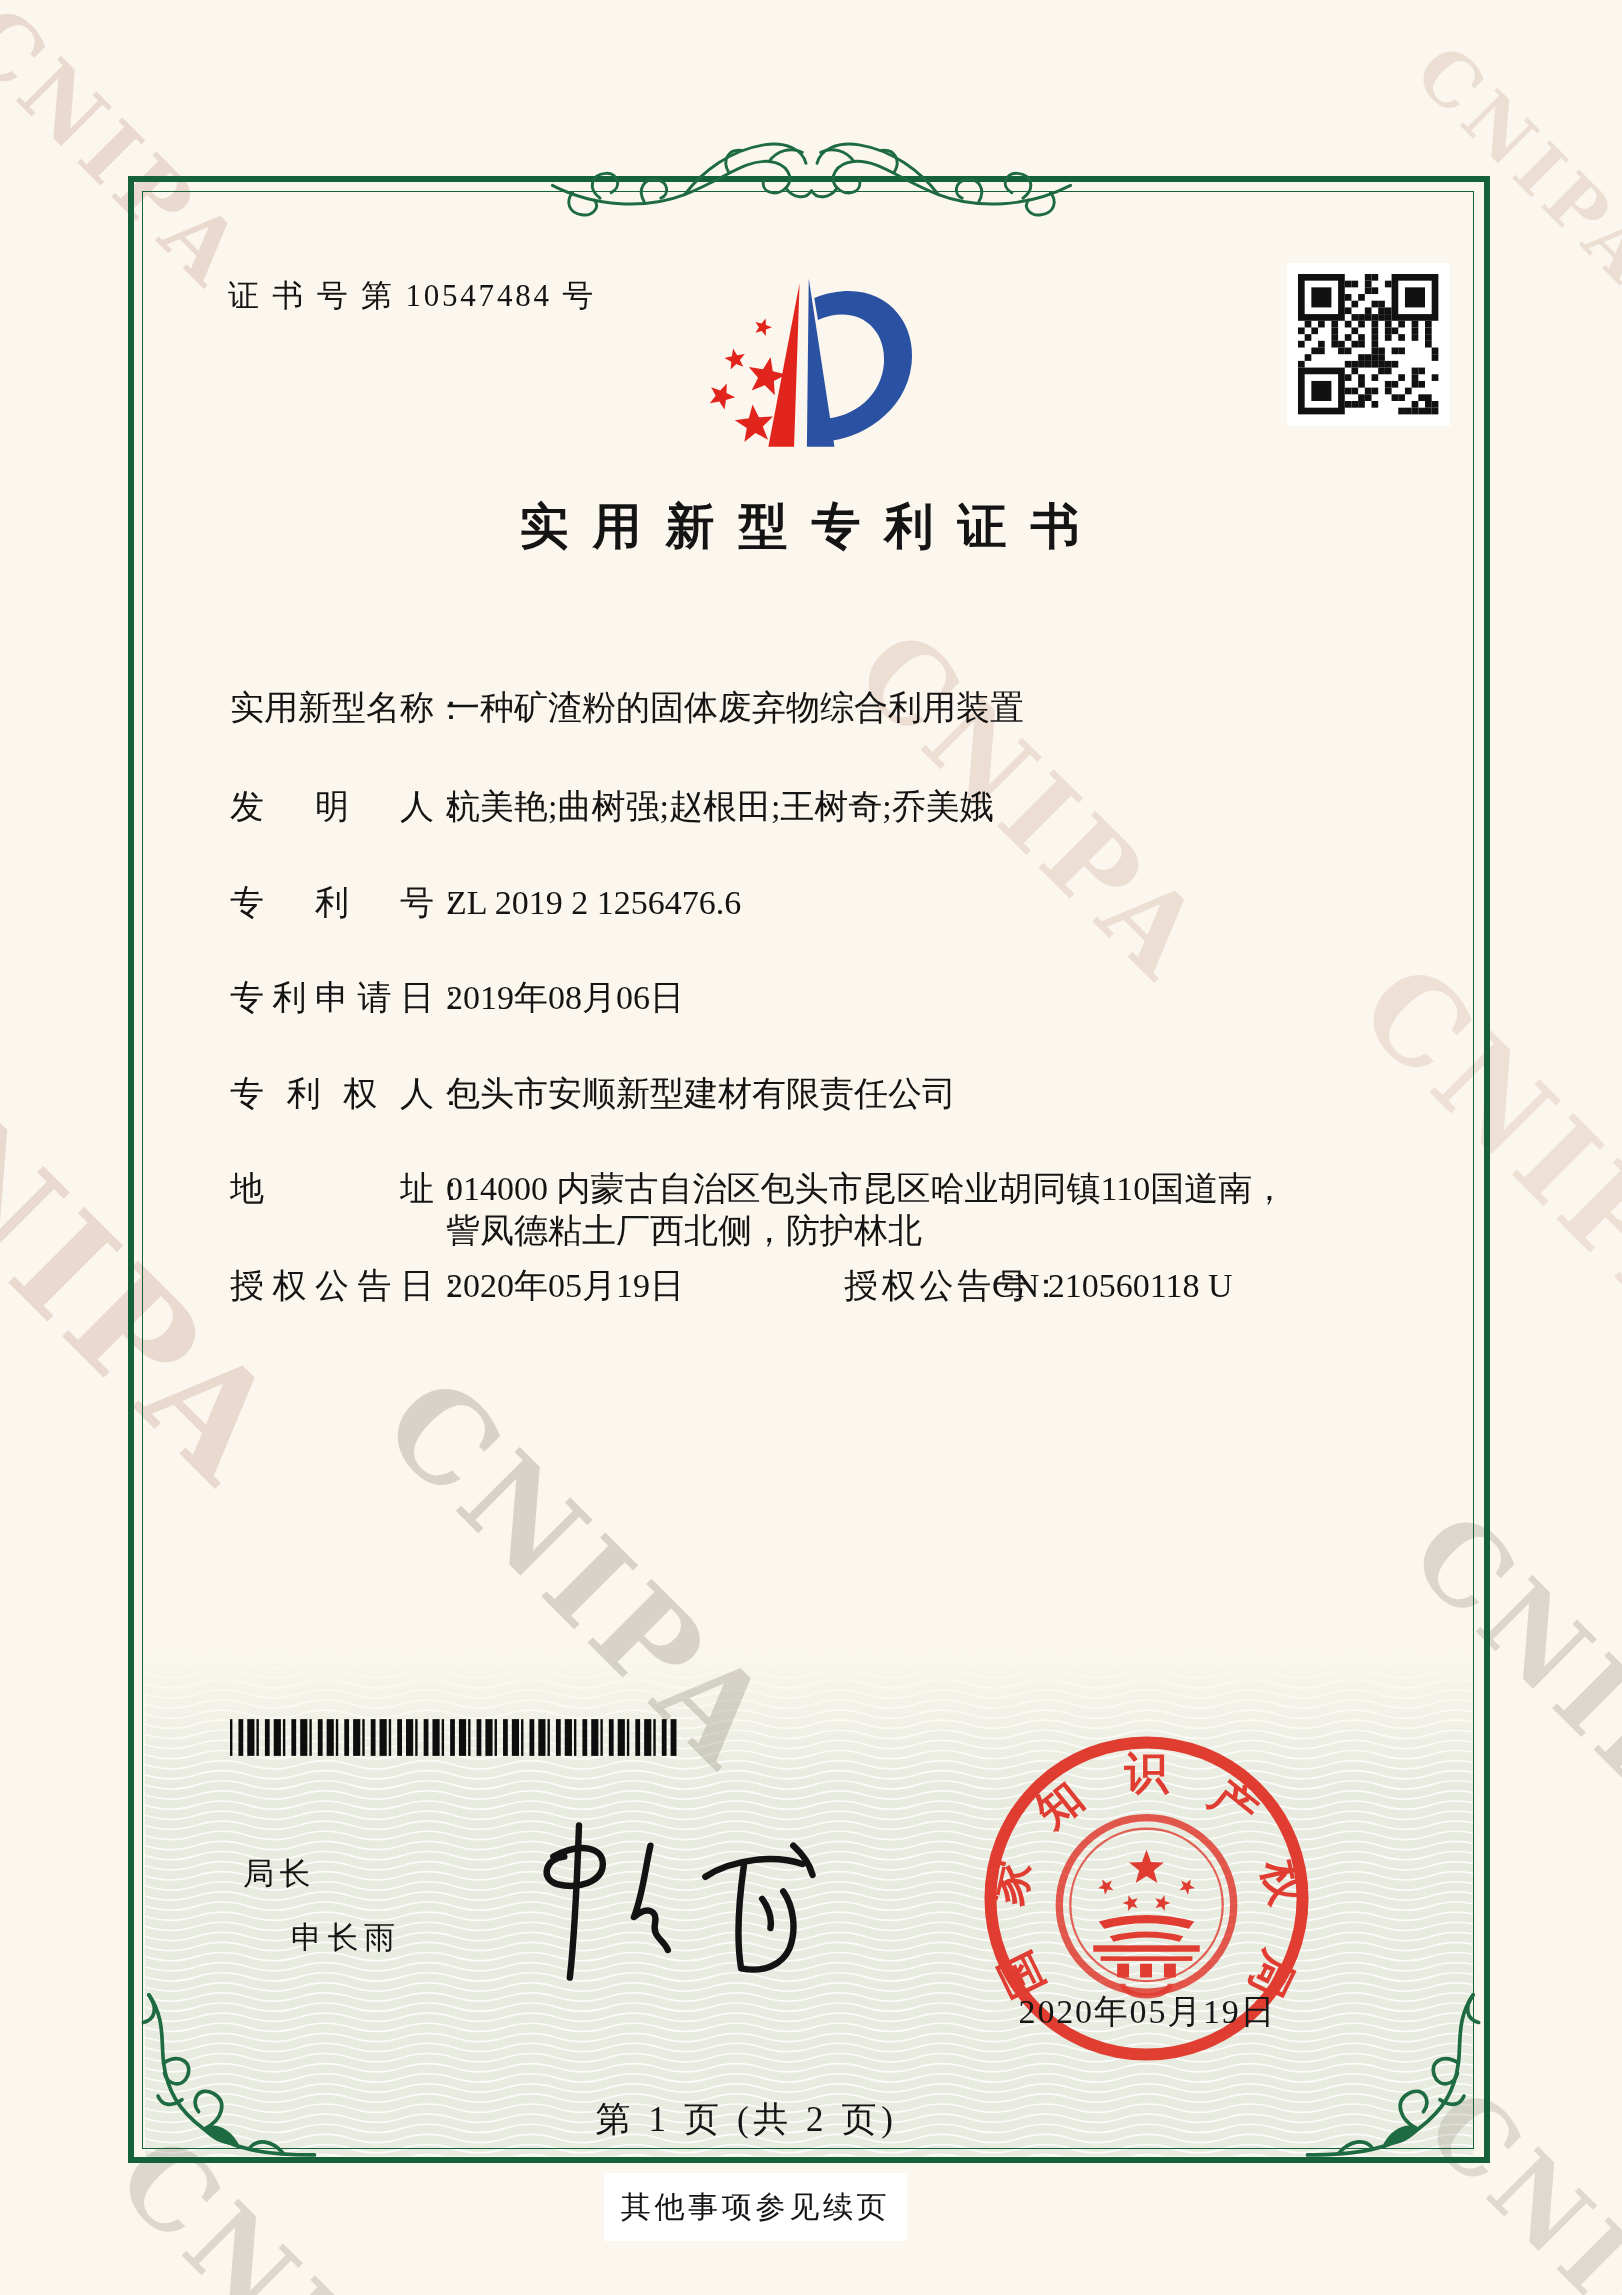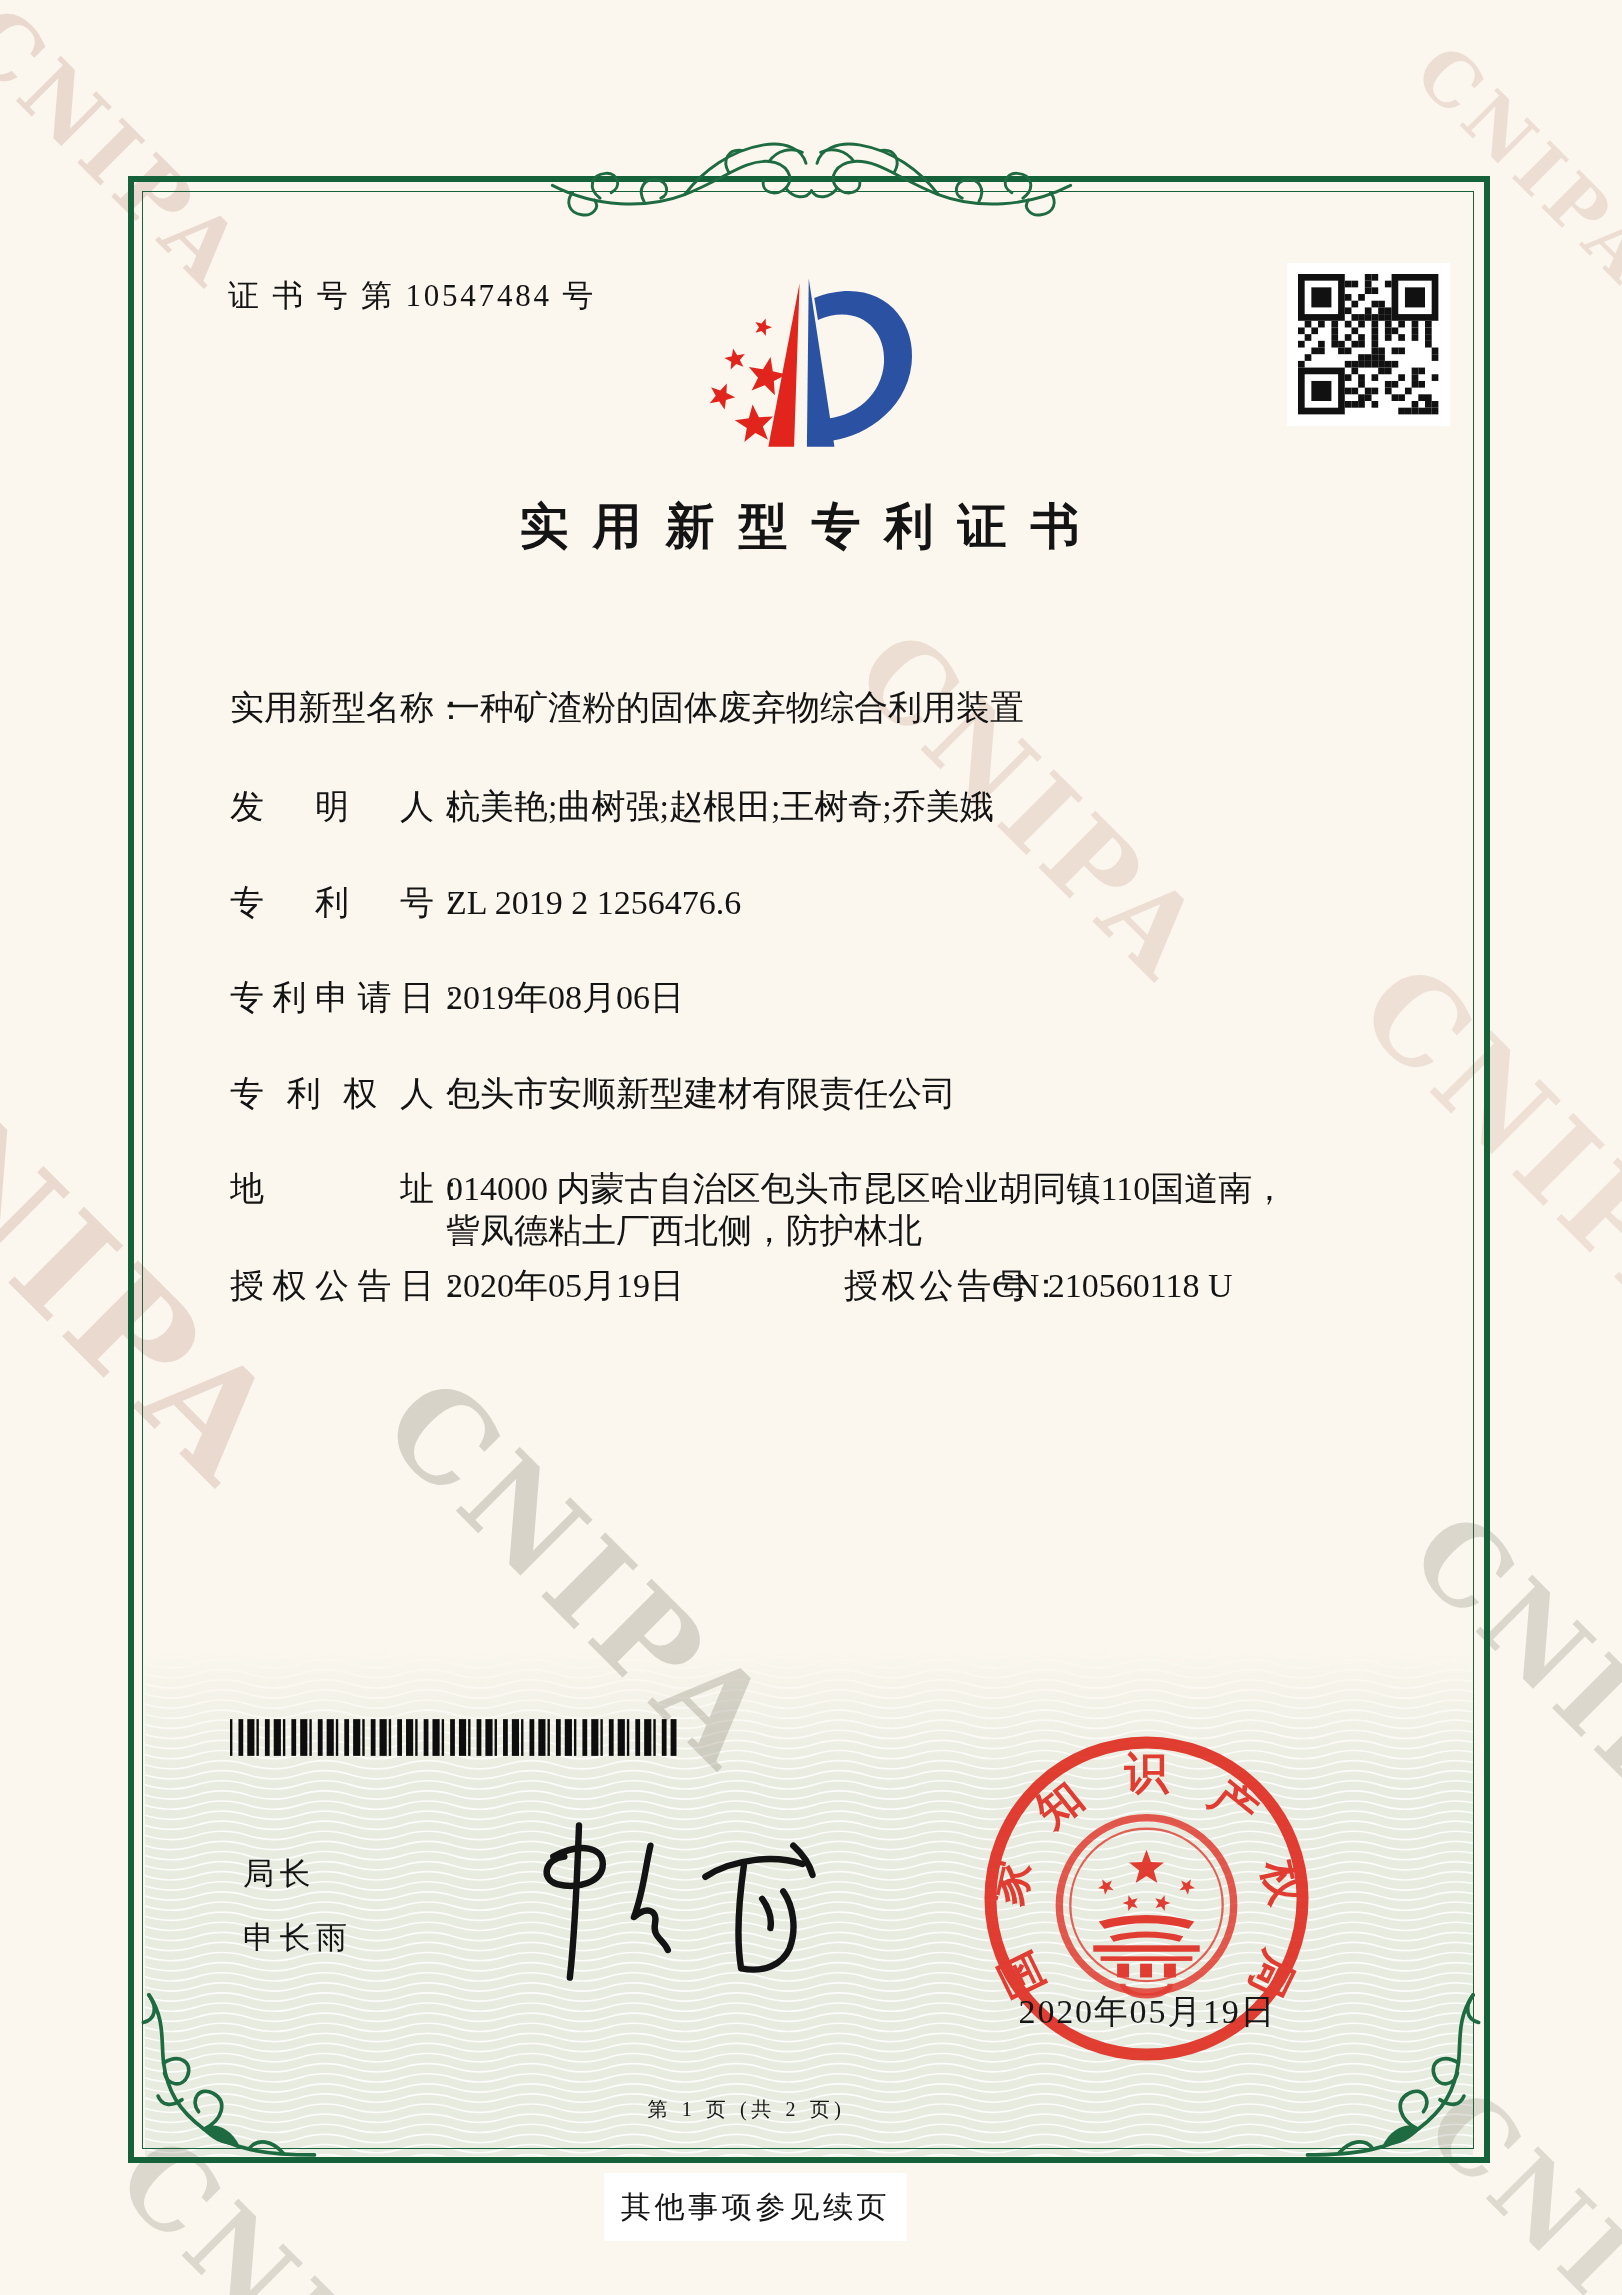--- a/index.html
+++ b/index.html
@@ -32,21 +32,21 @@
   .grant-label2 .lch{width:185px;}
   .grant-value2{position:absolute;left:992px;}
   .paras{position:absolute;left:230px;top:1330px;width:1175px;
       font-size:33px;line-height:49px;text-align:justify;}
   .paras p{margin:0 0 7.3px 0;text-indent:2em;}
   .director{position:absolute;left:243px;font-size:31px;letter-spacing:5.5px;
       font-family:"Liberation Sans",sans-serif;font-weight:500;}
   .sealdate{position:absolute;left:982px;top:1989px;width:331px;text-align:center;
       font-size:34px;letter-spacing:1.8px;color:#161616;z-index:12;}
   .pageinfo{position:absolute;left:471px;top:2096px;width:551px;text-align:center;
-      font-size:20px;letter-spacing:4.6px;z-index:11;}
+      font-size:35px;letter-spacing:4.6px;z-index:11;}
   .footnote{position:absolute;left:604px;top:2173px;width:303px;height:68px;
       background:#ffffff;text-align:center;line-height:68px;font-size:30px;
       letter-spacing:3.7px;z-index:11;}
   .z10{z-index:10;} .z11{z-index:11;} .z5{z-index:5;} .z6{z-index:6;}
 </style>
 </head>
 <body>
 
 <div class="wavezone">
   <svg id="waves" width="1328" height="508" viewBox="0 0 1446 553">
@@ -430,21 +430,21 @@
     <rect x="422" y="0" width="7.800000000000001" height="40" fill="#0d0d0d"></rect>
     <rect x="432" y="0" width="2.6" height="40" fill="#0d0d0d"></rect>
     <rect x="441.2" y="0" width="5.2" height="40" fill="#0d0d0d"></rect>
     <rect x="450.8" y="0" width="7.800000000000001" height="40" fill="#0d0d0d"></rect>
     <rect x="460.8" y="0" width="2.6" height="40" fill="#0d0d0d"></rect>
     <rect x="470" y="0" width="5.2" height="40" fill="#0d0d0d"></rect>
     <rect x="479.6" y="0" width="6.399999999999977" height="40" fill="#0d0d0d"></rect>
   </svg>
 
 <div class="director z11" style="top:1853px;">局长</div>
-<div class="director z11" style="top:1917px;">申长雨</div>
+<div class="director z11" style="top:1917px;margin-left:48px;">申长雨</div>
 
 <svg class="abs z11" style="left:496px;top:1820px;" width="340" height="174" viewBox="0 0 370 190">
   <g stroke="#131313" stroke-width="7" fill="none" stroke-linecap="round" stroke-linejoin="round">
     <path d="M62,40 C92,24 116,30 116,48 C116,68 88,76 66,70 C48,65 52,42 74,40"></path>
     <path d="M90,6 C88,60 86,120 80,172"></path>
     <path d="M168,28 C162,54 160,80 150,106 C164,94 176,98 173,113 C170,128 182,130 187,142"></path>
     <path d="M228,62 C258,42 304,38 334,48"></path>
     <path d="M270,50 C264,92 262,132 267,162 C292,167 312,158 320,140 C328,119 324,94 313,78"></path>
     <path d="M290,86 C297,96 301,107 299,118"></path>
     <path d="M324,28 C334,37 342,49 345,60"></path>

